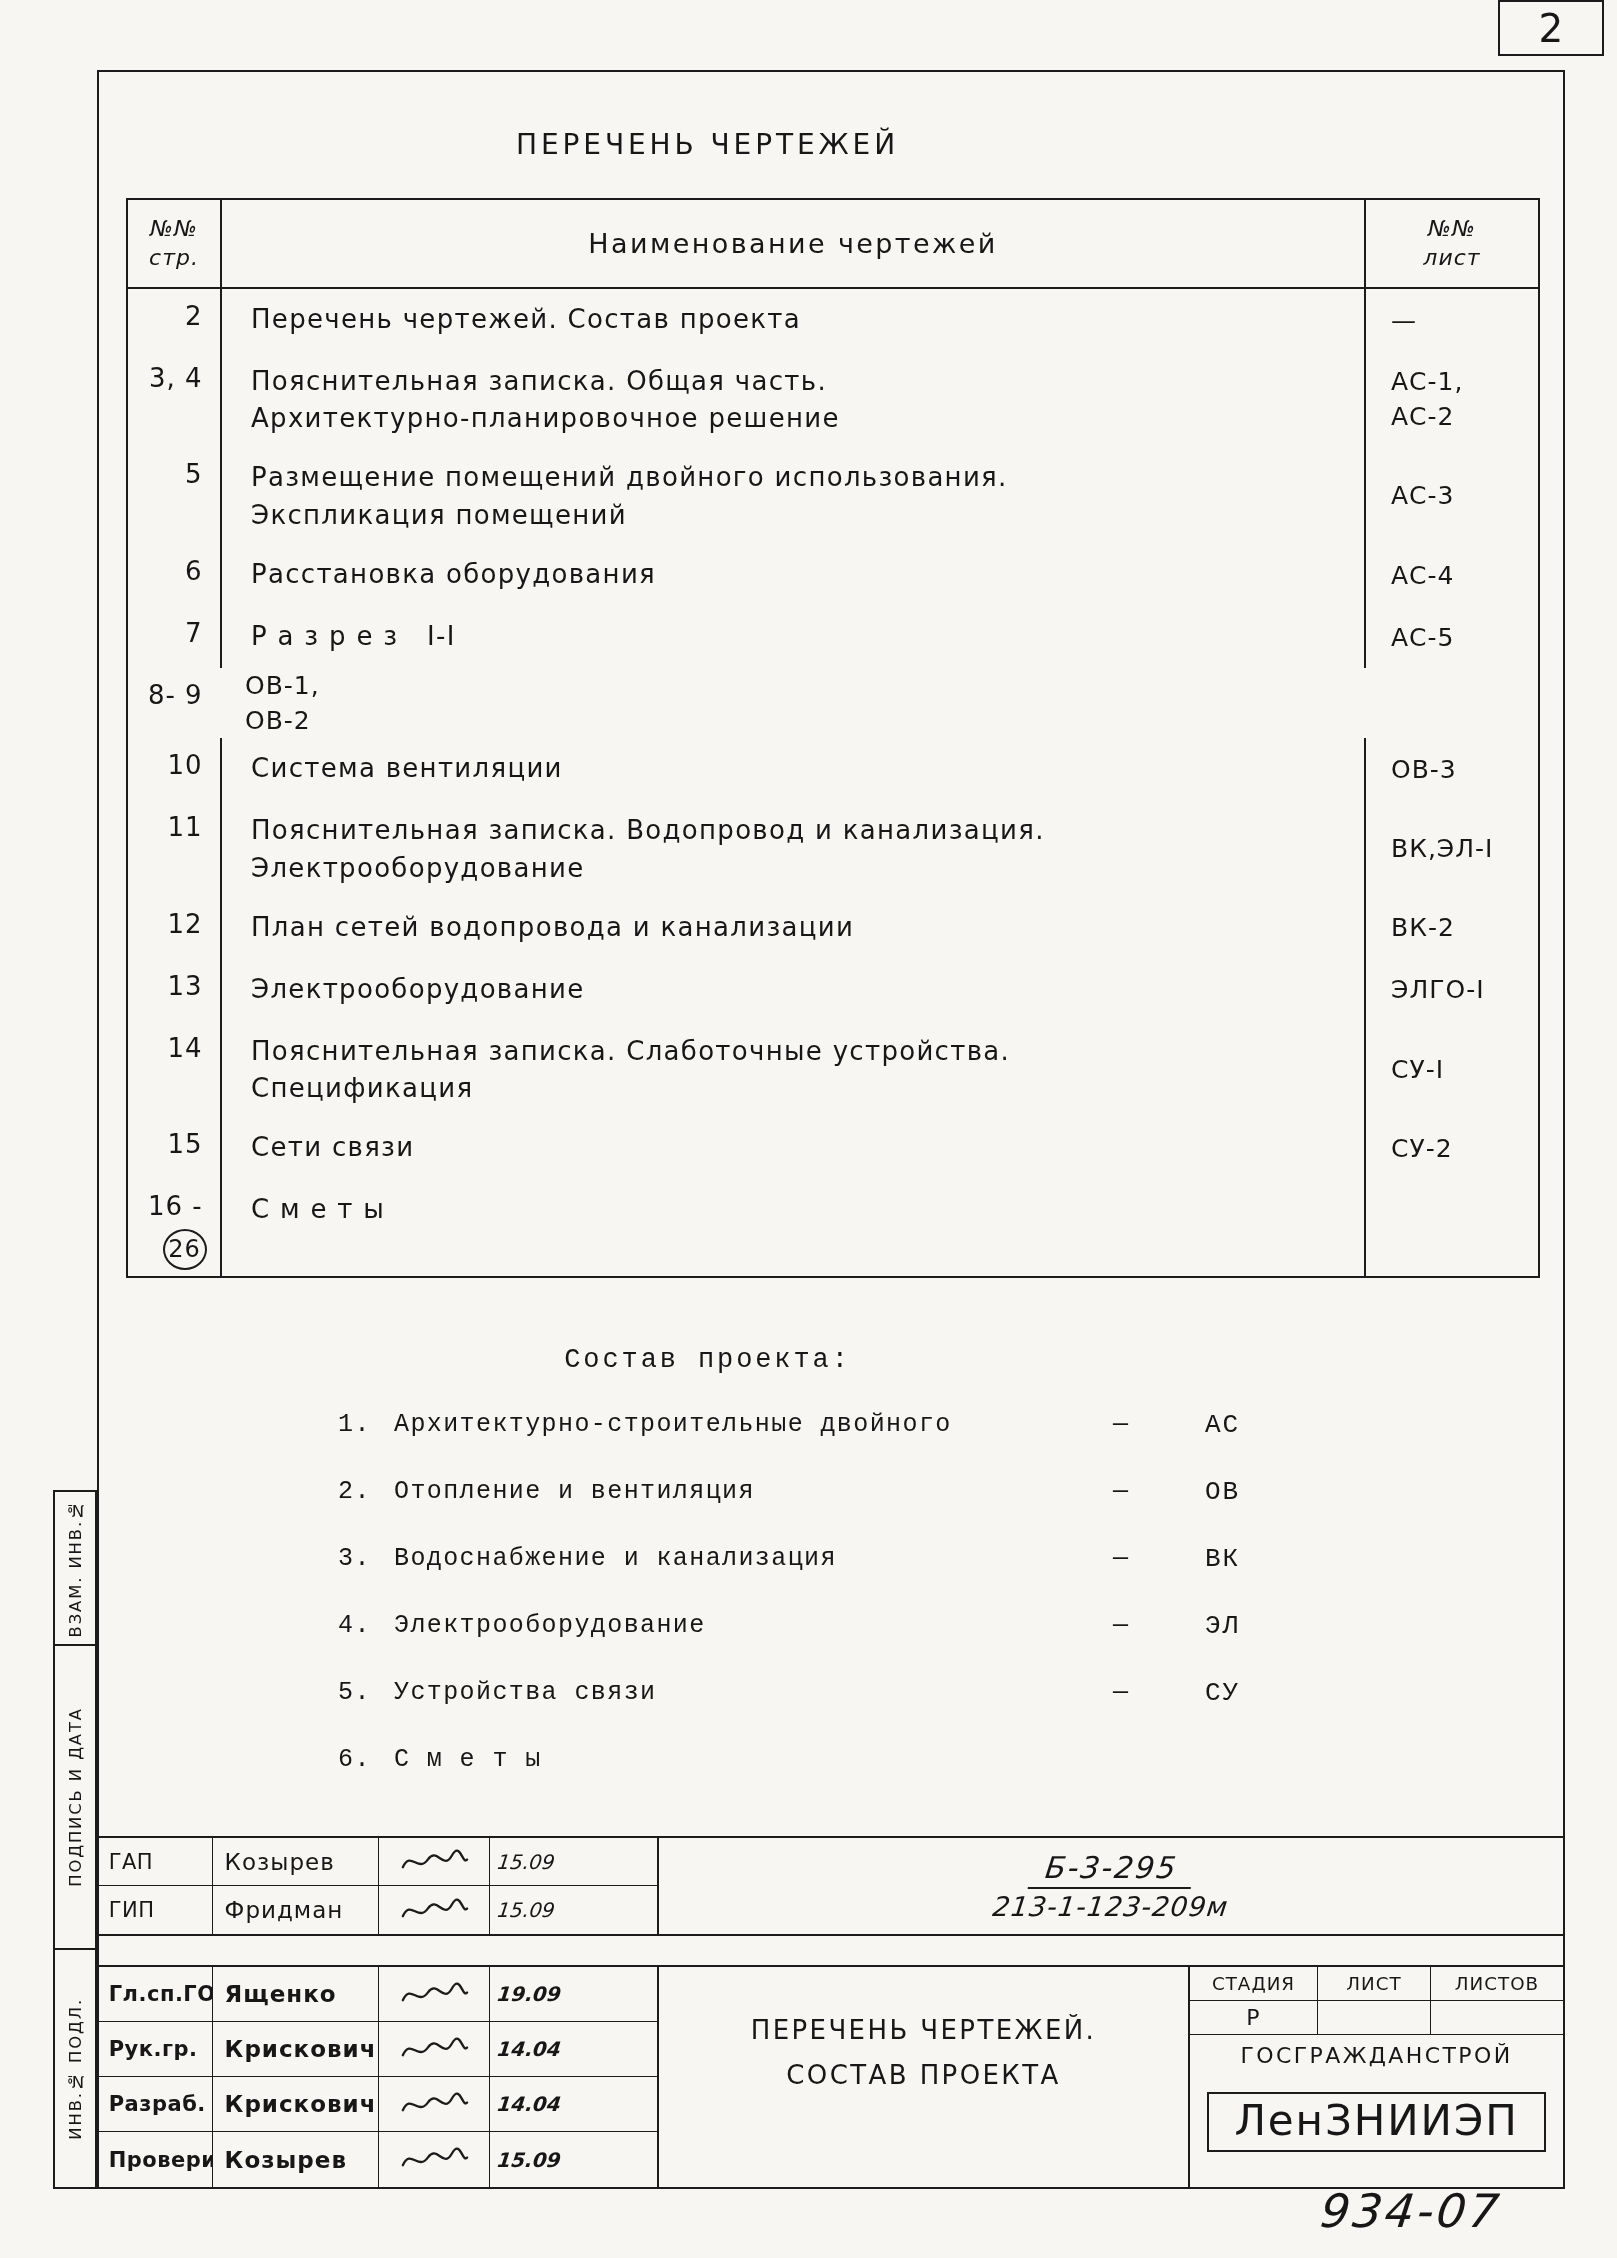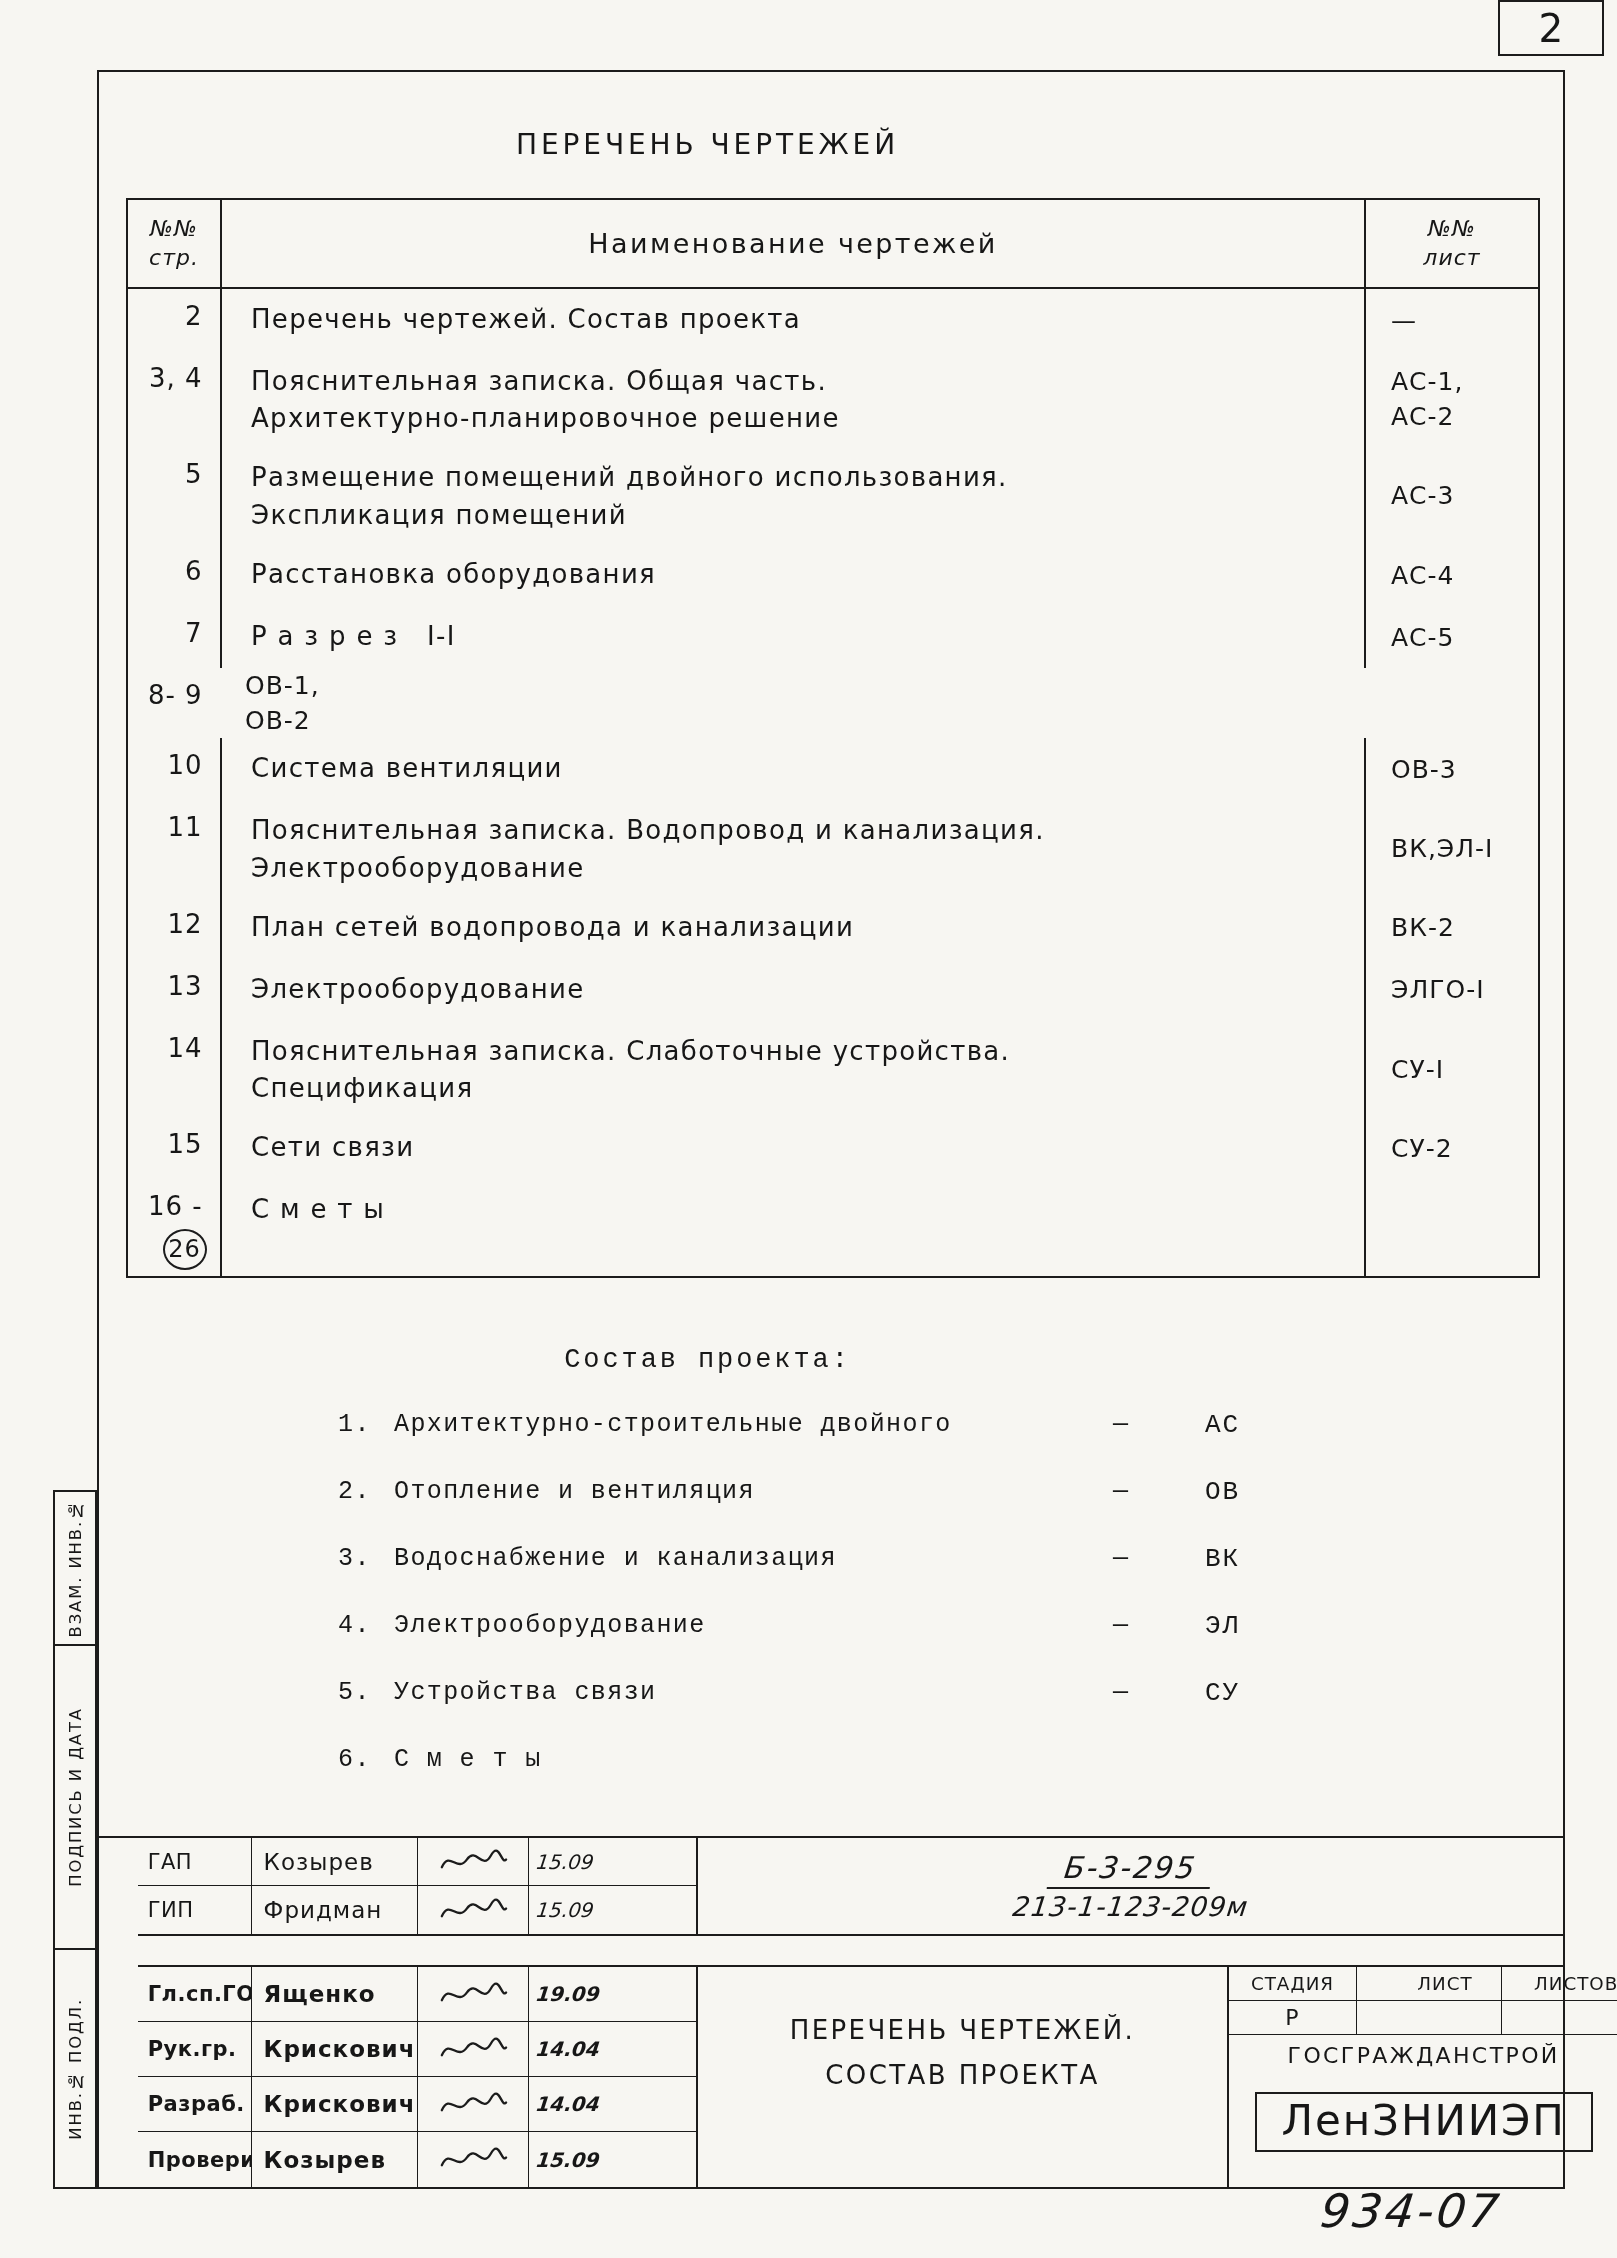--- a/index.html
+++ b/index.html
@@ -80,21 +80,21 @@
   .side-cell:last-child { border-bottom:none; }
   .side-cell span {
     writing-mode:vertical-rl; transform:rotate(180deg);
     font-size:16.4px; letter-spacing:1.9px; white-space:nowrap;
   }
   .side-top { height:154px; } .side-mid { height:304px; } .side-bot { flex:1; }
 
   
   .stamp {
     position:absolute; left:0; right:0; bottom:0; height:351px;
-    border-top:2.9px solid #1c1c1c; display:flex; flex-direction:column;padding-left:39px;
+    border-top:2.9px solid #1c1c1c; display:flex; flex-direction:column;
   }
   .stamp-upper { height:98px; display:grid; grid-template-columns:560px 1fr; border-bottom:2.9px solid #1c1c1c; }
   .stamp-gap { height:31px; border-bottom:2.9px solid #1c1c1c; }
   .stamp-lower { flex:1; display:grid; grid-template-columns:560px 531px 1fr; }
 
   .sig-table { display:grid; border-right:2.9px solid #1c1c1c; }
   .sig-upper-table { grid-template-rows:repeat(2,1fr); }
   .sig-lower-table { grid-template-rows:repeat(4,1fr);font-weight:bold; }
   .sig-row { display:grid; grid-template-columns:114px 166px 111px 1fr; border-bottom:1.9px solid #1c1c1c; }
   .sig-table .sig-row:last-child { border-bottom:none; }
@@ -109,21 +109,21 @@
   .doc-num-1 { font-size:30px; border-bottom:2.4px solid #1c1c1c; padding:0 15.4px 1.9px; letter-spacing:1.9px; }
   .doc-num-2 { font-size:27px; margin-top:2.9px; letter-spacing:1px; }
 
   .doc-title-block {
     border-right:2.9px solid #1c1c1c; display:flex; flex-direction:column;
     align-items:center; padding-top:48px; gap:15.4px;
     font-size:26px; letter-spacing:2.4px; text-align:center;
   }
 
   .stamp-right { display:flex; flex-direction:column; }
-  .sls-row { display:grid; grid-template-columns:128px 113px 1fr; height:34px; border-bottom:1.9px solid #1c1c1c;gap:32px; }
+  .sls-row { display:grid; grid-template-columns:128px 113px 1fr; height:34px; border-bottom:1.9px solid #1c1c1c; }
   .sls-cell { display:flex; align-items:center; justify-content:center; font-size:18.3px; letter-spacing:1px; border-right:1.9px solid #1c1c1c; }
   .sls-cell:last-child { border-right:none; }
   .sls-stage-value { font-size:22px; }
   .org-block { flex:1; display:flex; flex-direction:column; align-items:center; padding-top:7.7px; }
   .org-name { font-size:22px; letter-spacing:2.4px; }
   .org-inst { margin-top:24px; border:2.9px solid #1c1c1c; font-size:42px; letter-spacing:1.9px; padding:1.9px 25px 5.8px; }
 
   .footer-code { position:absolute; left:1321px; top:2184px; font-size:46px; letter-spacing:2.9px; }
 </style>
 </head>

